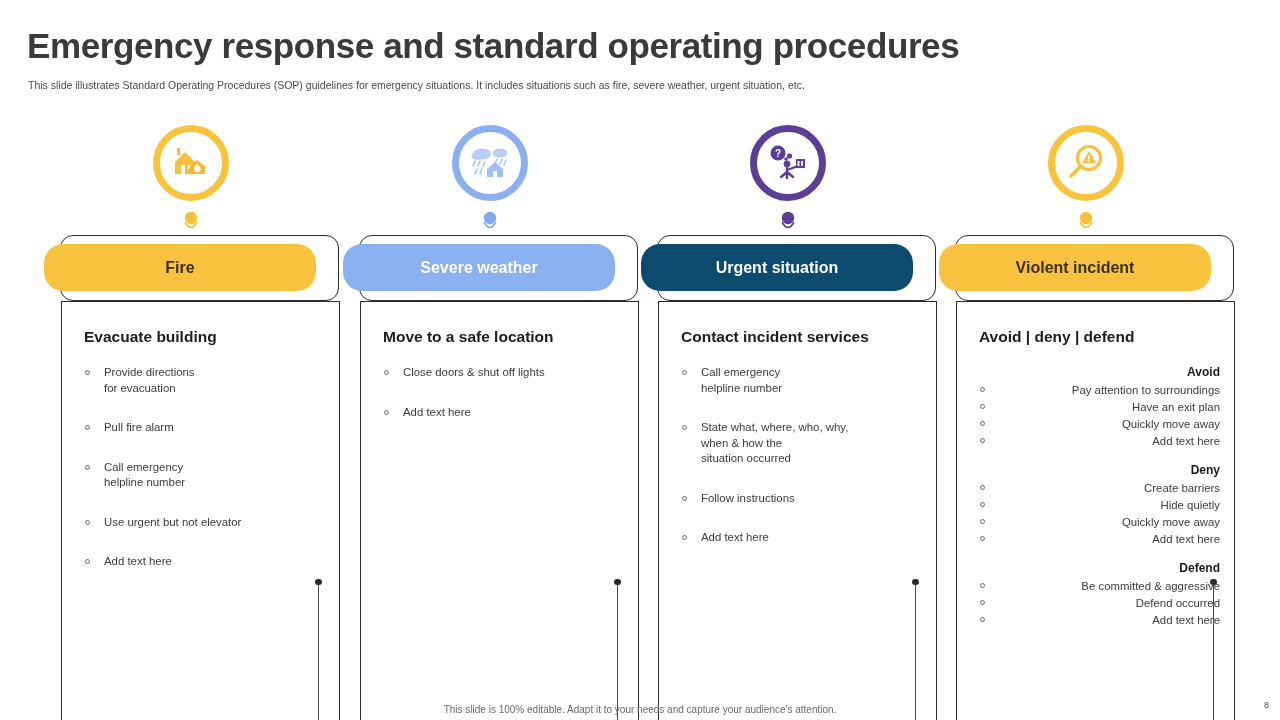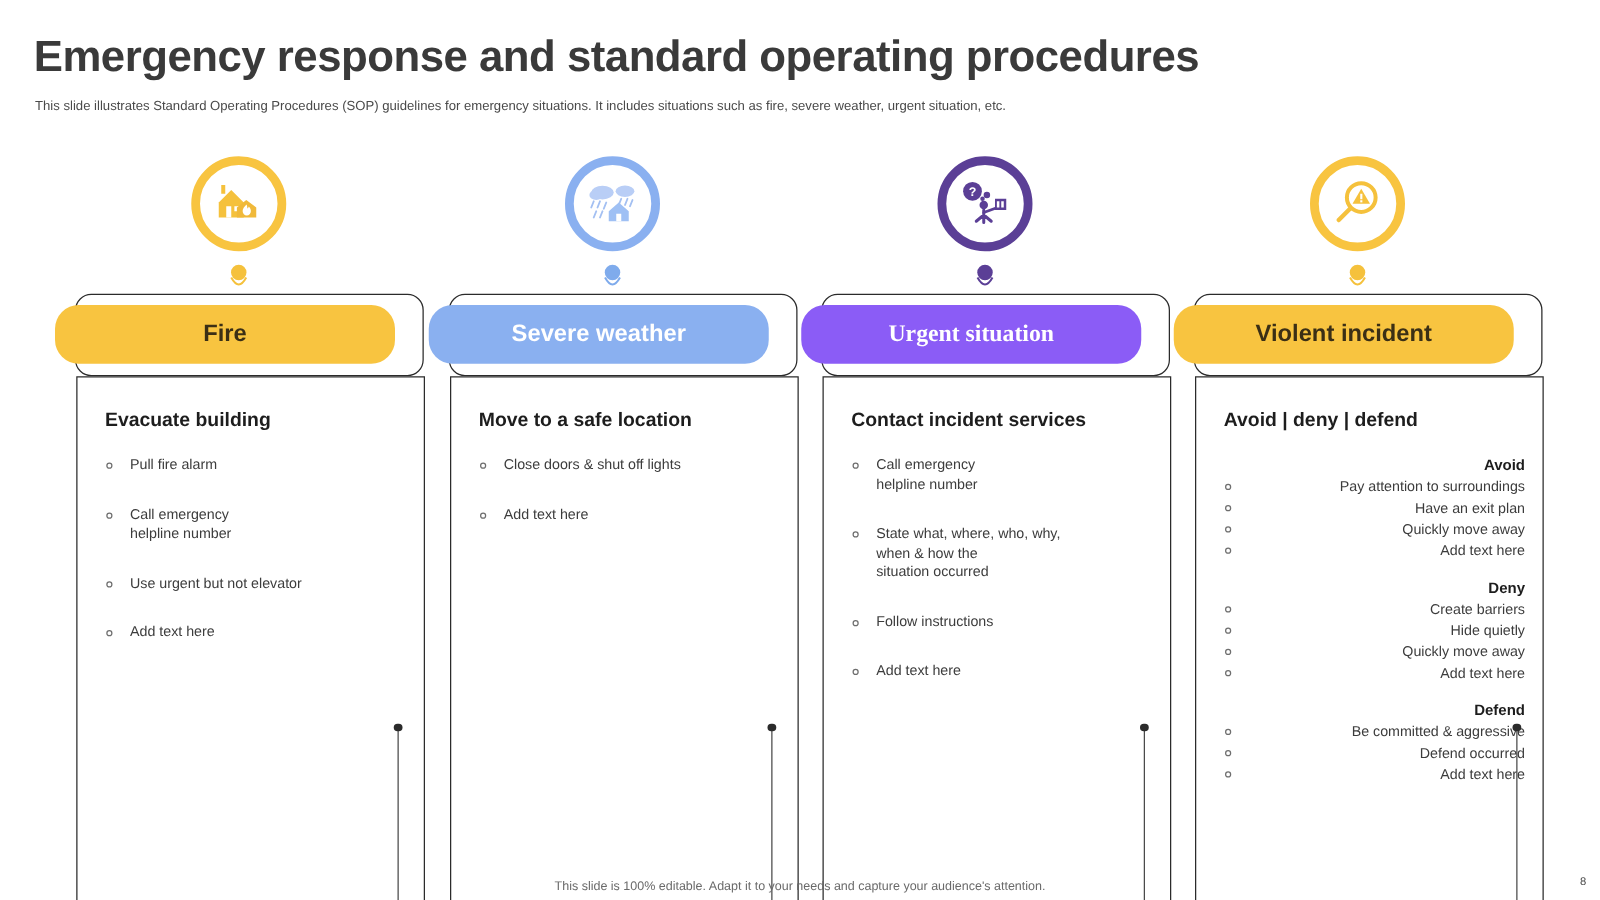--- a/index.html
+++ b/index.html
@@ -97,21 +97,21 @@
   .banner {
     position: absolute;
     left: 3px;
     top: 119px;
     width: 272px;
     height: 47px;
     border-radius: 19px;
     display: flex;
     align-items: center;
     justify-content: center;
-    font-size: 19px;
+    font-size: 16px;
     font-weight: bold;
     box-sizing: border-box;
   }
 
   
   .card {
     position: absolute;
     left: 20px;
     top: 176px;
     width: 279px;
@@ -232,20 +232,21 @@
       <circle cx="11" cy="9" r="6.2" fill="#f5c13c"></circle>
       <path d="M5 13 Q11 24 17 13" fill="none" stroke="#f5c13c" stroke-width="1.6"></path>
     </svg>
   </div>
   <div class="banner-shell"></div>
   <div class="banner" style="background:#f8c440;color:#3b2f15;">Fire</div>
   <div class="card">
     <div class="card-title">Evacuate building</div>
     <div class="card-body">
       <ul class="bullets" id="bullets-0">
+          <li>Provide  directions<br>for  evacuation</li>
           <li>Pull fire  alarm</li>
           <li>Call  emergency<br>helpline  number</li>
           <li>Use urgent but not elevator</li>
           <li>Add text here</li>
         </ul>
     </div>
     <div class="vline"></div>
 
   </div>
 </div>
@@ -306,21 +307,21 @@
         <rect x="29.5" y="17" width="2" height="5" fill="#ffffff"></rect>
         <rect x="33" y="17" width="2" height="5" fill="#ffffff"></rect>
       </svg>
     </div>
     <svg class="pin" viewBox="0 0 22 26">
       <circle cx="11" cy="9" r="6.2" fill="#5b3f96"></circle>
       <path d="M5 13 Q11 24 17 13" fill="none" stroke="#5b3f96" stroke-width="1.6"></path>
     </svg>
   </div>
   <div class="banner-shell"></div>
-  <div class="banner" style="background:#8b5cf6;color:#ffffff;font-family:Liberation Serif, serif;">Urgent situation</div>
+  <div class="banner" style="background:#0c4a6e;color:#ffffff;">Urgent situation</div>
   <div class="card">
     <div class="card-title">Contact incident services</div>
     <div class="card-body">
       <ul class="bullets" id="bullets-2">
           <li>Call  emergency<br>helpline  number</li>
           <li>State what,  where,  who,  why,<br>when &amp; how the<br>situation occurred</li>
           <li>Follow instructions</li>
           <li>Add text here</li>
         </ul>
     </div>

